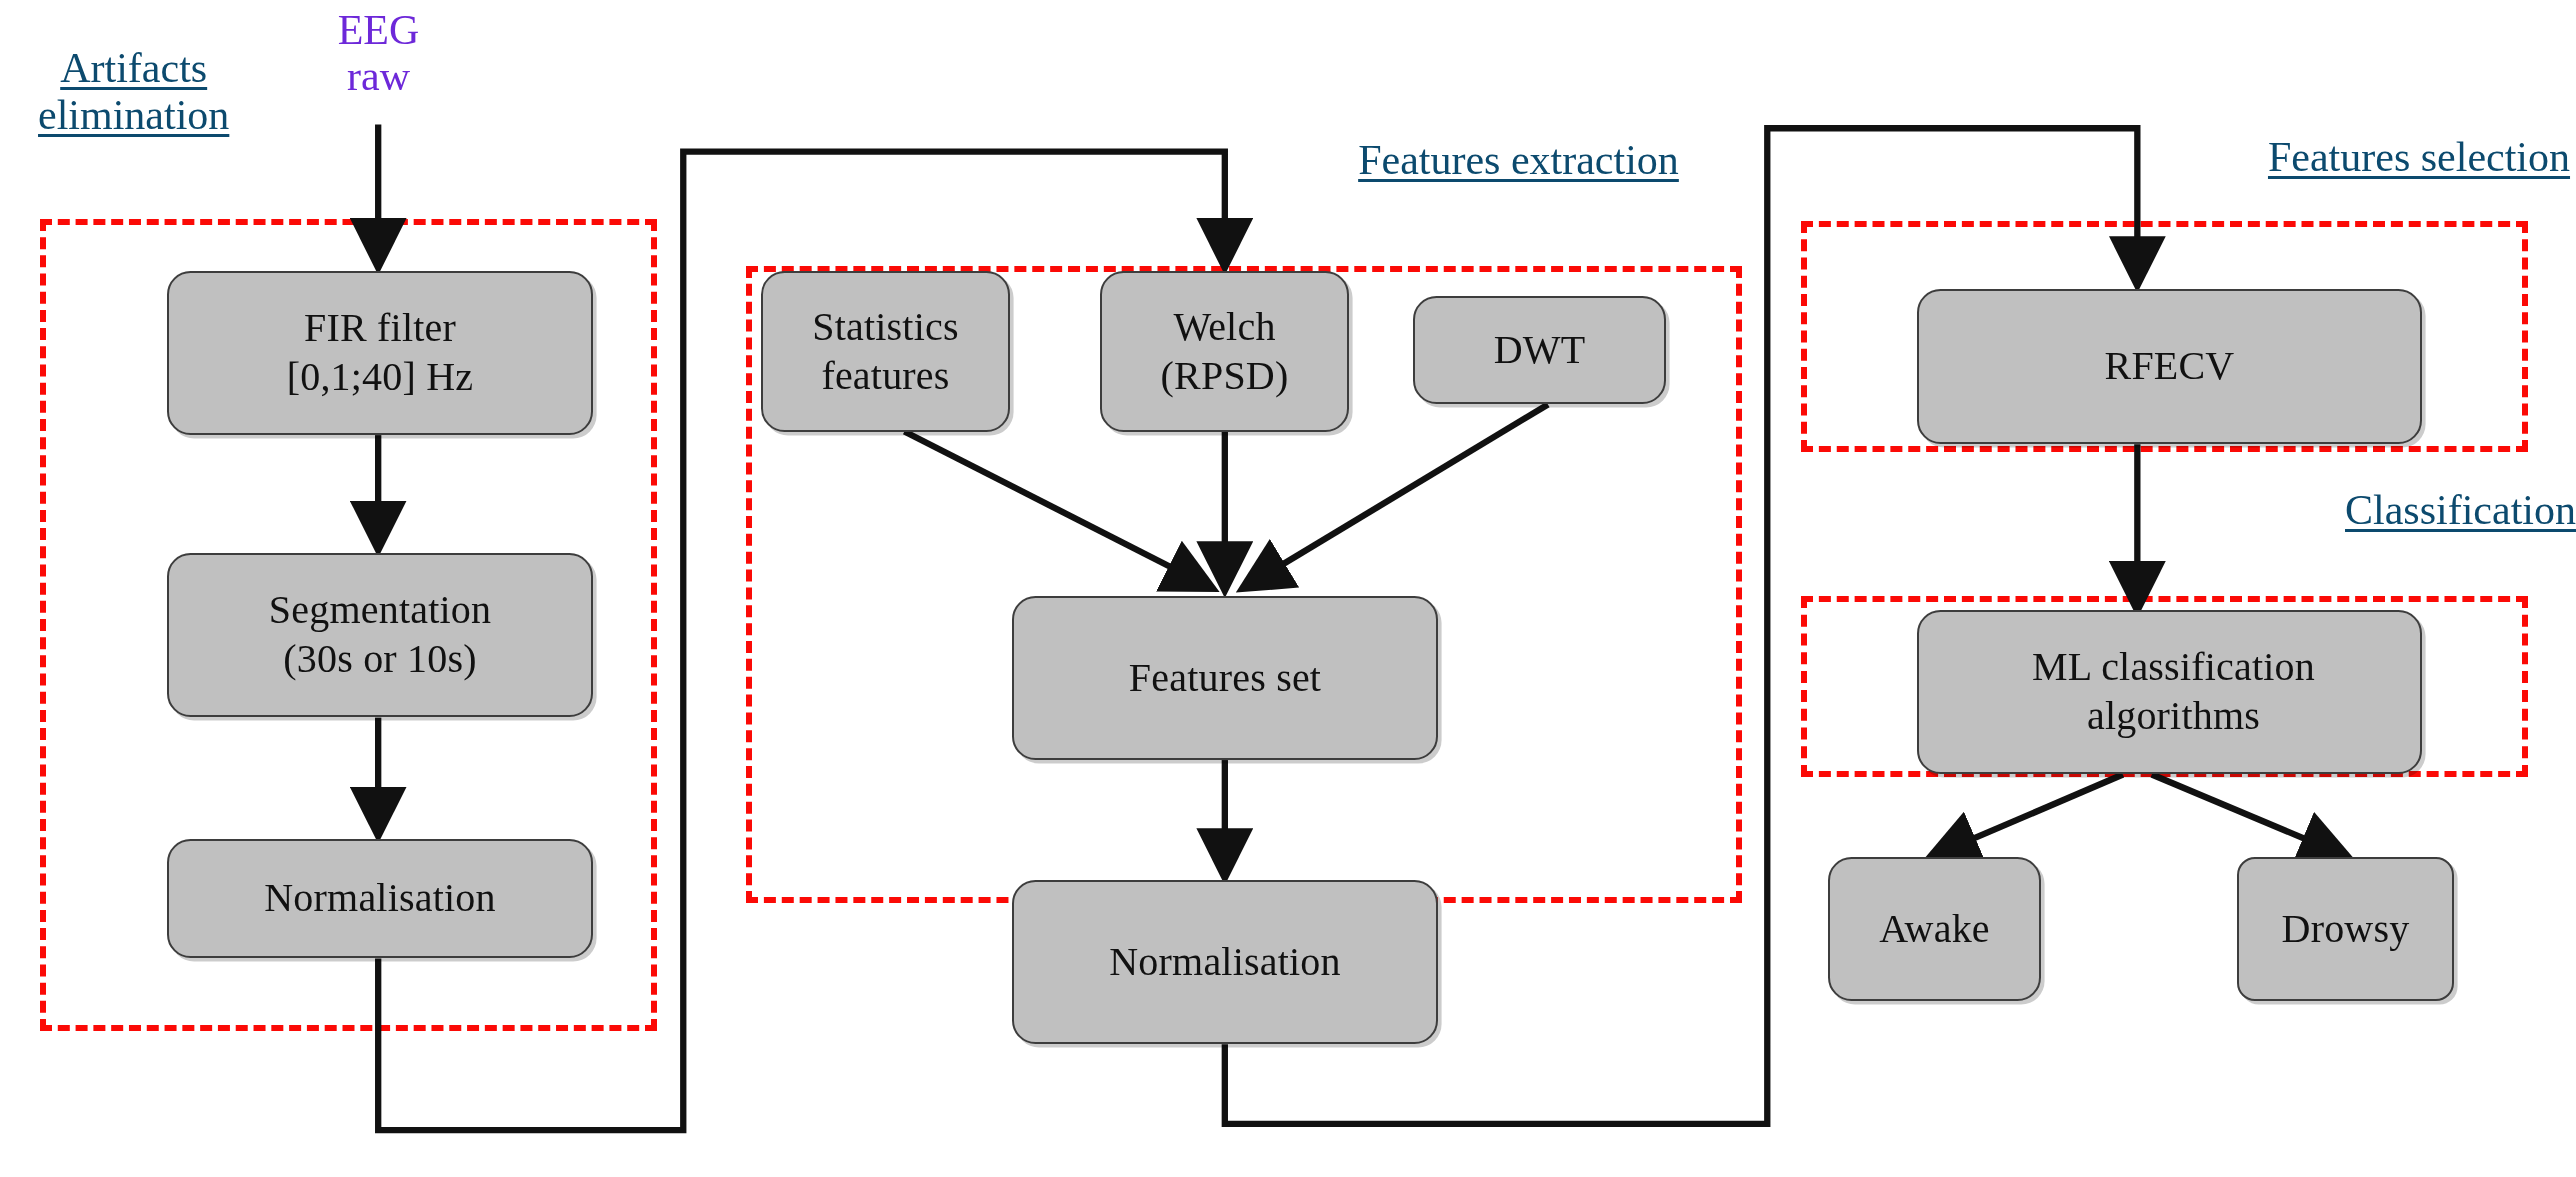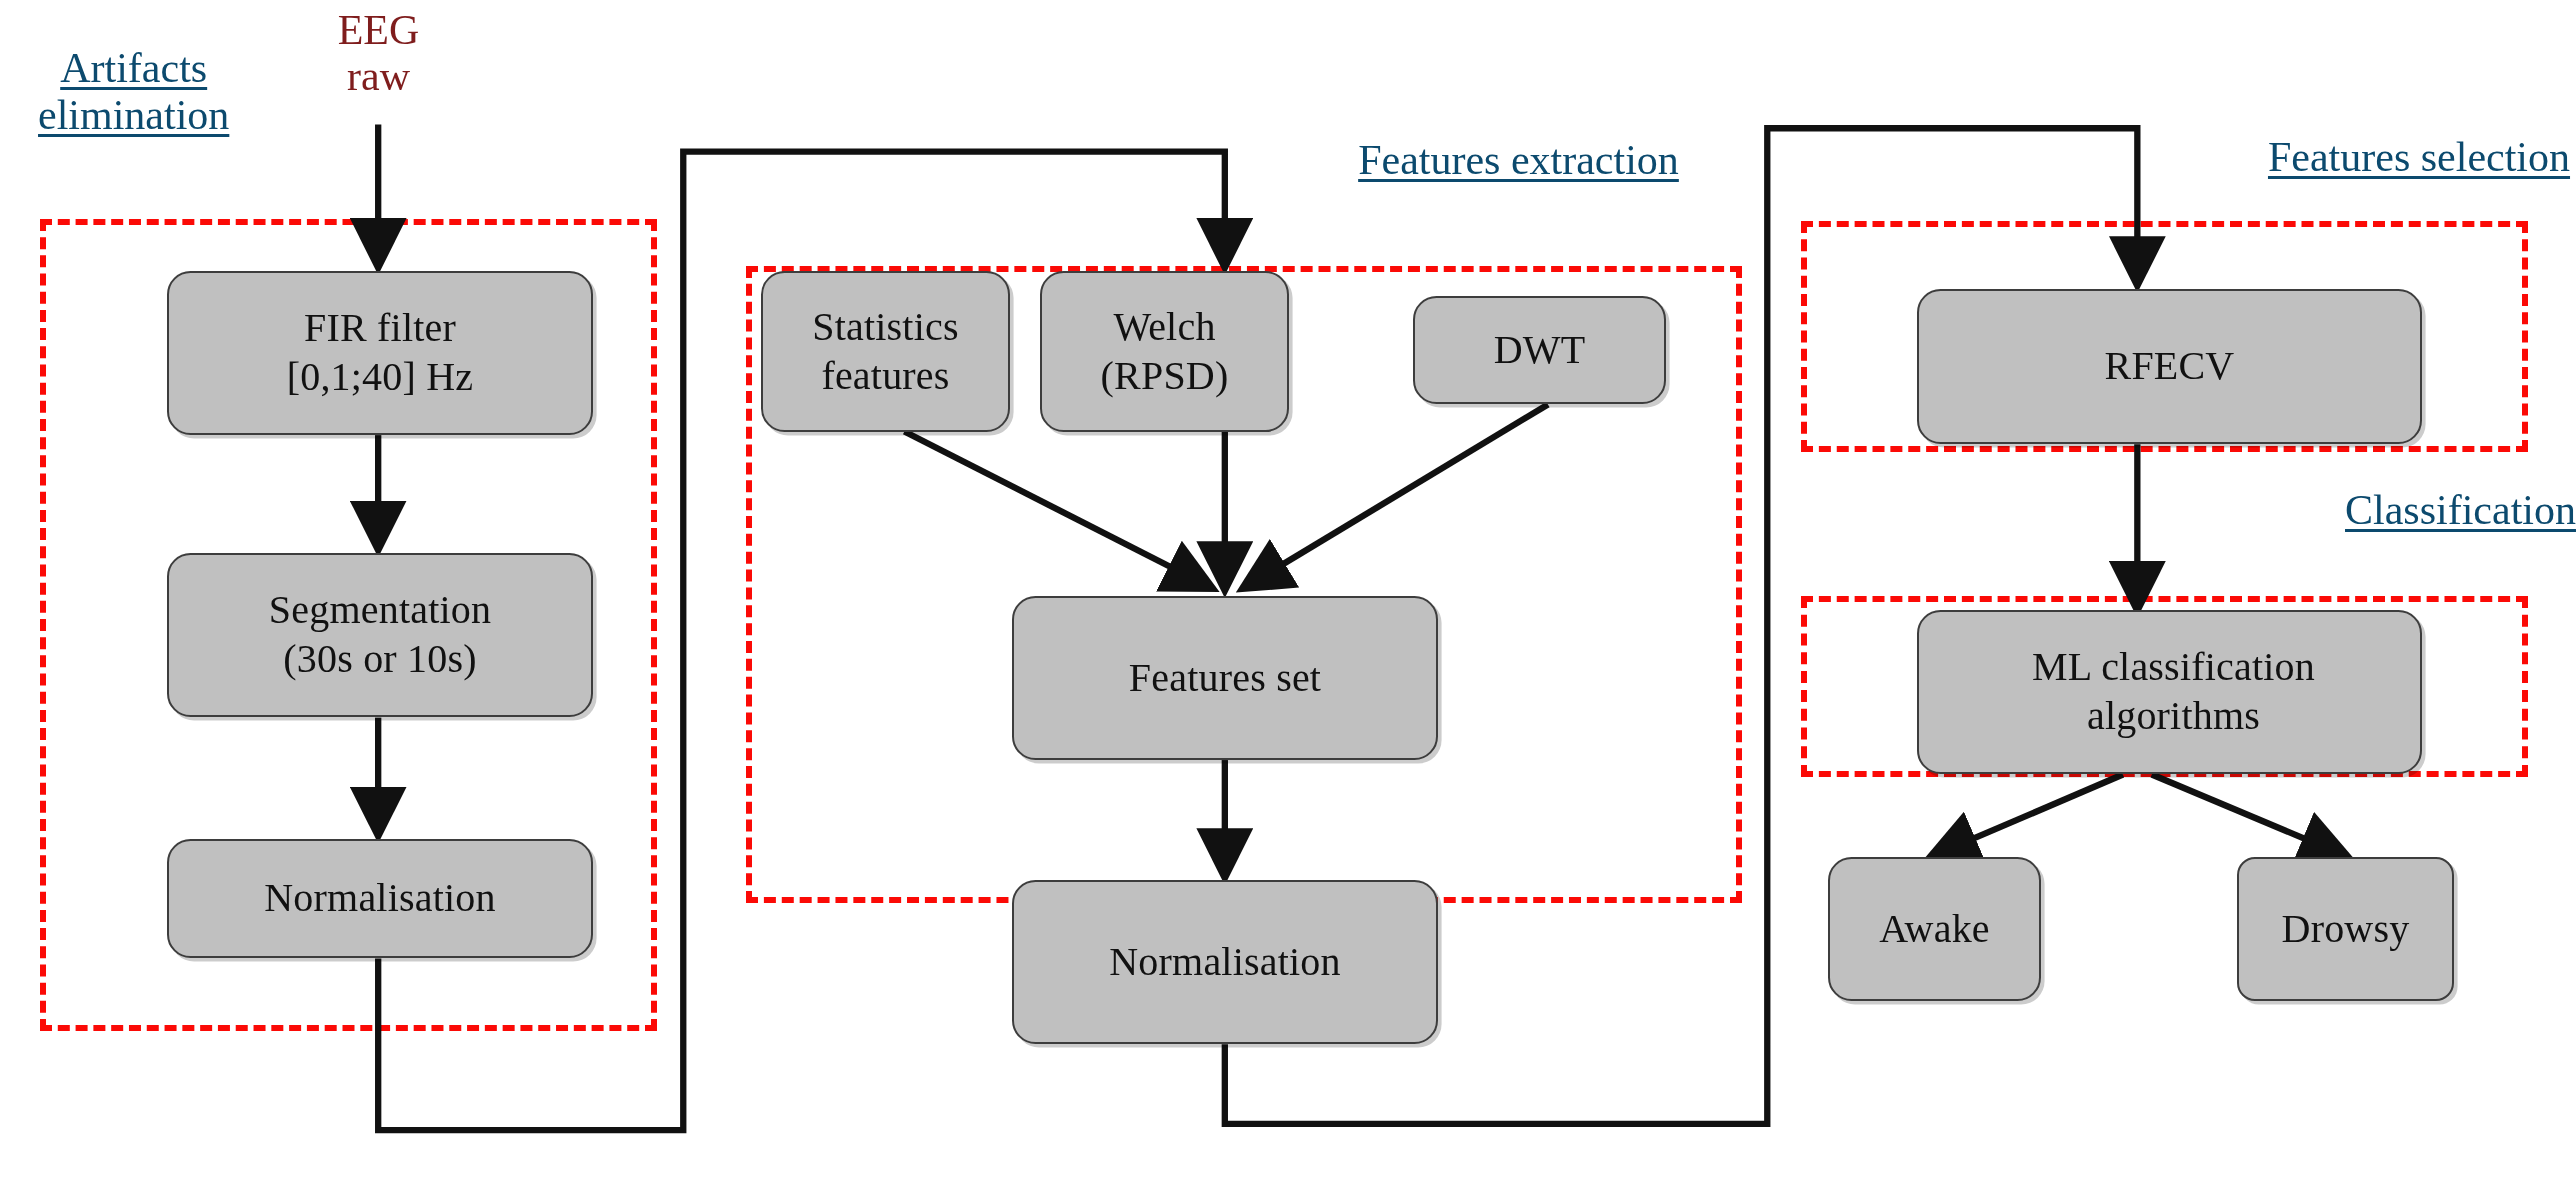--- a/index.html
+++ b/index.html
@@ -62,21 +62,21 @@
     white-space: pre-line;
     text-decoration: underline;
     text-decoration-thickness: 2.7px;
     text-underline-offset: 4.5px;
   }
   .caption.left  { text-align: center; margin-left: 48px;  }
   .caption.center{ text-align: center;}
   
   .src-label {
     position: absolute;
-    color: #7f1d1d;
+    color: #6d28d9;
     font-size: 42px;
     line-height: 1.10;
     text-align: center;
     white-space: pre-line;
   }
 </style>
 </head>
 <body>
 
 <div id="stage">
@@ -147,21 +147,21 @@
 
   <div class="node" style="left:167px; top:839px; width:426px; height:119px;">
     <span class="lines">Normalisation</span>
   </div>
 
   <div class="node" style="left:761px; top:271px; width:249px; height:161px;">
     <span class="lines">Statistics
 features</span>
   </div>
 
-  <div class="node" style="left:1040px; top:271px; width:249px; height:161px;">
+  <div class="node" style="left:1100px; top:271px; width:249px; height:161px;">
     <span class="lines">Welch
 (RPSD)</span>
   </div>
 
   <div class="node" style="left:1413px; top:296px; width:253px; height:108px;">
     <span class="lines">DWT</span>
   </div>
 
   <div class="node" style="left:1012px; top:596px; width:426px; height:164px;">
     <span class="lines">Features set</span>

